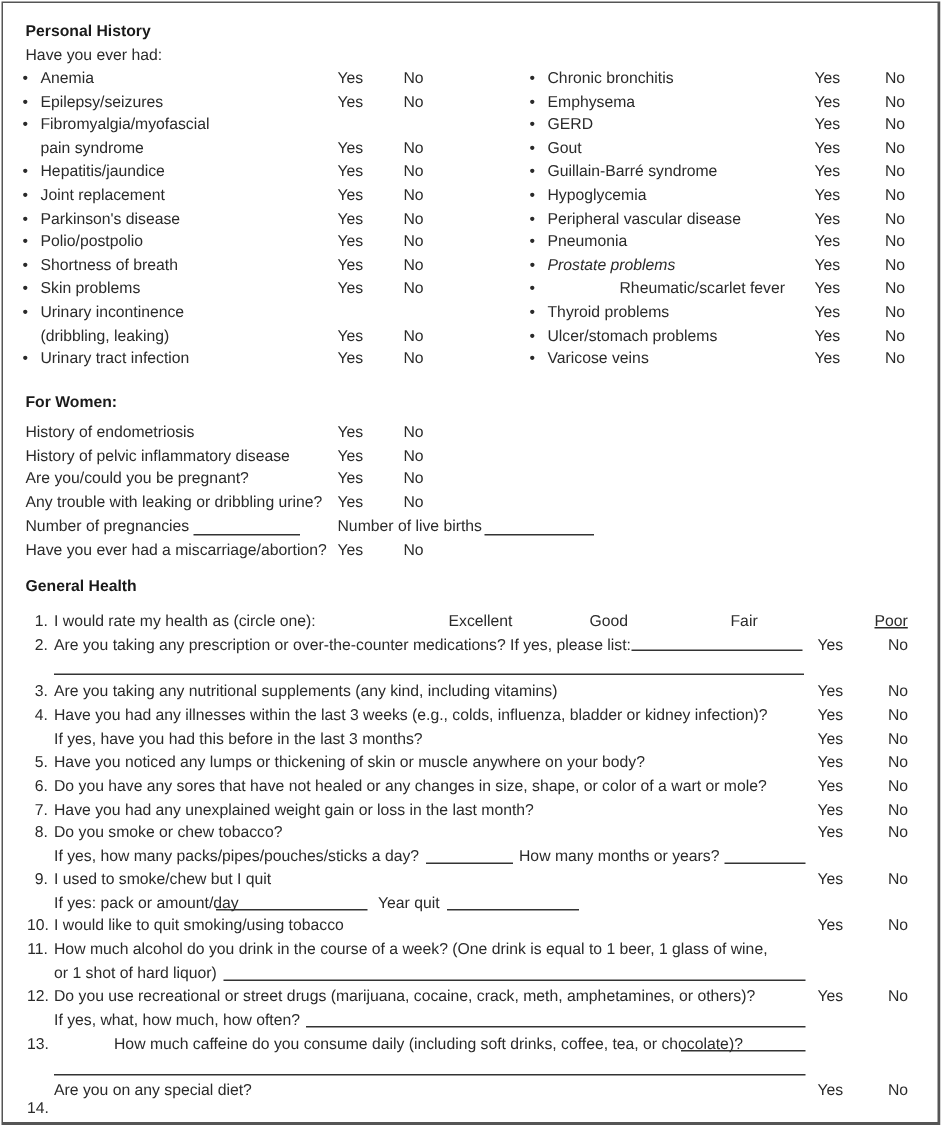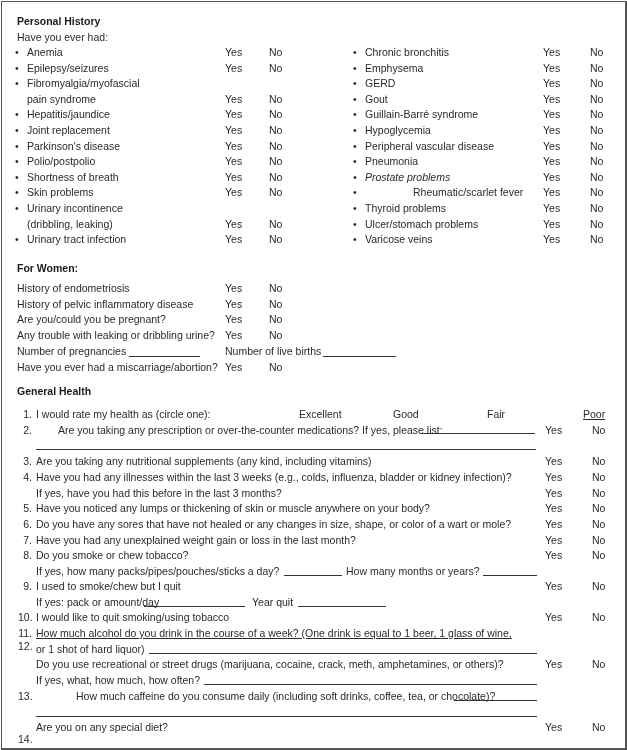--- a/index.html
+++ b/index.html
@@ -123,21 +123,21 @@
 <div class="abs" style="left:17px;top:329.09999999999997px;">Any trouble with leaking or dribbling urine?</div>
 <span class="abs" style="left:225px;top:329.09999999999997px;">Yes</span>
 <span class="abs" style="left:269px;top:329.09999999999997px;">No</span>
 <div class="abs" style="left:18px;top:408px;width:14px;text-align:right;">1.</div>
 <div class="abs" style="left:36px;top:408px;">I would rate my health as (circle one):</div>
 <span class="abs" style="left:299px;top:408px;">Excellent</span>
 <span class="abs" style="left:393px;top:408px;">Good</span>
 <span class="abs" style="left:487px;top:408px;">Fair</span>
 <span class="abs" style="left:583px;top:408px;text-decoration:underline;">Poor</span>
 <div class="abs" style="left:18px;top:424px;width:14px;text-align:right;">2.</div>
-<div class="abs" style="left:36px;top:424px;margin-left:22px;">Are you taking any prescription or over-the-counter medications? If yes, please list:</div>
+<div class="abs" style="left:36px;top:424px;">Are you taking any prescription or over-the-counter medications? If yes, please list:</div>
 <span class="abs" style="left:545px;top:424px;">Yes</span>
 <span class="abs" style="left:592px;top:424px;">No</span>
 <div class="line" style="left:421px;top:433px;width:114px;"></div>
 <div class="line" style="left:36px;top:449px;width:500px;"></div>
 <div class="abs" style="left:18px;top:455px;width:14px;text-align:right;">3.</div>
 <div class="abs" style="left:36px;top:455px;">Are you taking any nutritional supplements (any kind, including vitamins)</div>
 <span class="abs" style="left:545px;top:455px;">Yes</span>
 <span class="abs" style="left:592px;top:455px;">No</span>
 <div class="abs" style="left:18px;top:471px;width:14px;text-align:right;">4.</div>
 <div class="abs" style="left:36px;top:471px;">Have you had any illnesses within the last 3 weeks (e.g., colds, influenza, bladder or kidney infection)?</div>
@@ -172,24 +172,24 @@
 <span class="abs" style="left:592px;top:580px;">No</span>
 <div class="abs" style="left:36px;top:596px;">If yes: pack or amount/day</div>
 <div class="line" style="left:144px;top:606px;width:101px;"></div>
 <div class="abs" style="left:252px;top:596px;">Year quit</div>
 <div class="line" style="left:298px;top:606px;width:88px;"></div>
 <div class="abs" style="left:18px;top:611px;width:14px;text-align:right;">10.</div>
 <div class="abs" style="left:36px;top:611px;">I would like to quit smoking/using tobacco</div>
 <span class="abs" style="left:545px;top:611px;">Yes</span>
 <span class="abs" style="left:592px;top:611px;">No</span>
 <div class="abs" style="left:18px;top:627px;width:14px;text-align:right;">11.</div>
-<div class="abs" style="left:36px;top:627px;text-decoration:underline;">How much alcohol do you drink in the course of a week? (One drink is equal to 1 beer, 1 glass of wine,</div>
+<div class="abs" style="left:36px;top:627px;">How much alcohol do you drink in the course of a week? (One drink is equal to 1 beer, 1 glass of wine,</div>
 <div class="abs" style="left:36px;top:643px;">or 1 shot of hard liquor)</div>
 <div class="line" style="left:149px;top:653px;width:388px;"></div>
-<div class="abs" style="left:18px;top:640px;width:14px;text-align:left;">12.</div>
+<div class="abs" style="left:18px;top:658px;width:14px;text-align:left;">12.</div>
 <div class="abs" style="left:36px;top:658px;">Do you use recreational or street drugs (marijuana, cocaine, crack, meth, amphetamines, or others)?</div>
 <span class="abs" style="left:545px;top:658px;">Yes</span>
 <span class="abs" style="left:592px;top:658px;">No</span>
 <div class="abs" style="left:36px;top:674px;">If yes, what, how much, how often?</div>
 <div class="line" style="left:204px;top:684px;width:333px;"></div>
 <div class="abs" style="left:18px;top:690px;width:14px;text-align:right;">13.</div>
 <div class="abs" style="left:36px;top:690px;margin-left:40px;">How much caffeine do you consume daily (including soft drinks, coffee, tea, or chocolate)?</div>
 <div class="line" style="left:454px;top:700px;width:83px;"></div>
 <div class="line" style="left:36px;top:716px;width:501px;"></div>
 <div class="abs" style="left:18px;top:721px;width:14px;text-align:right;margin-top:12px;">14.</div>

